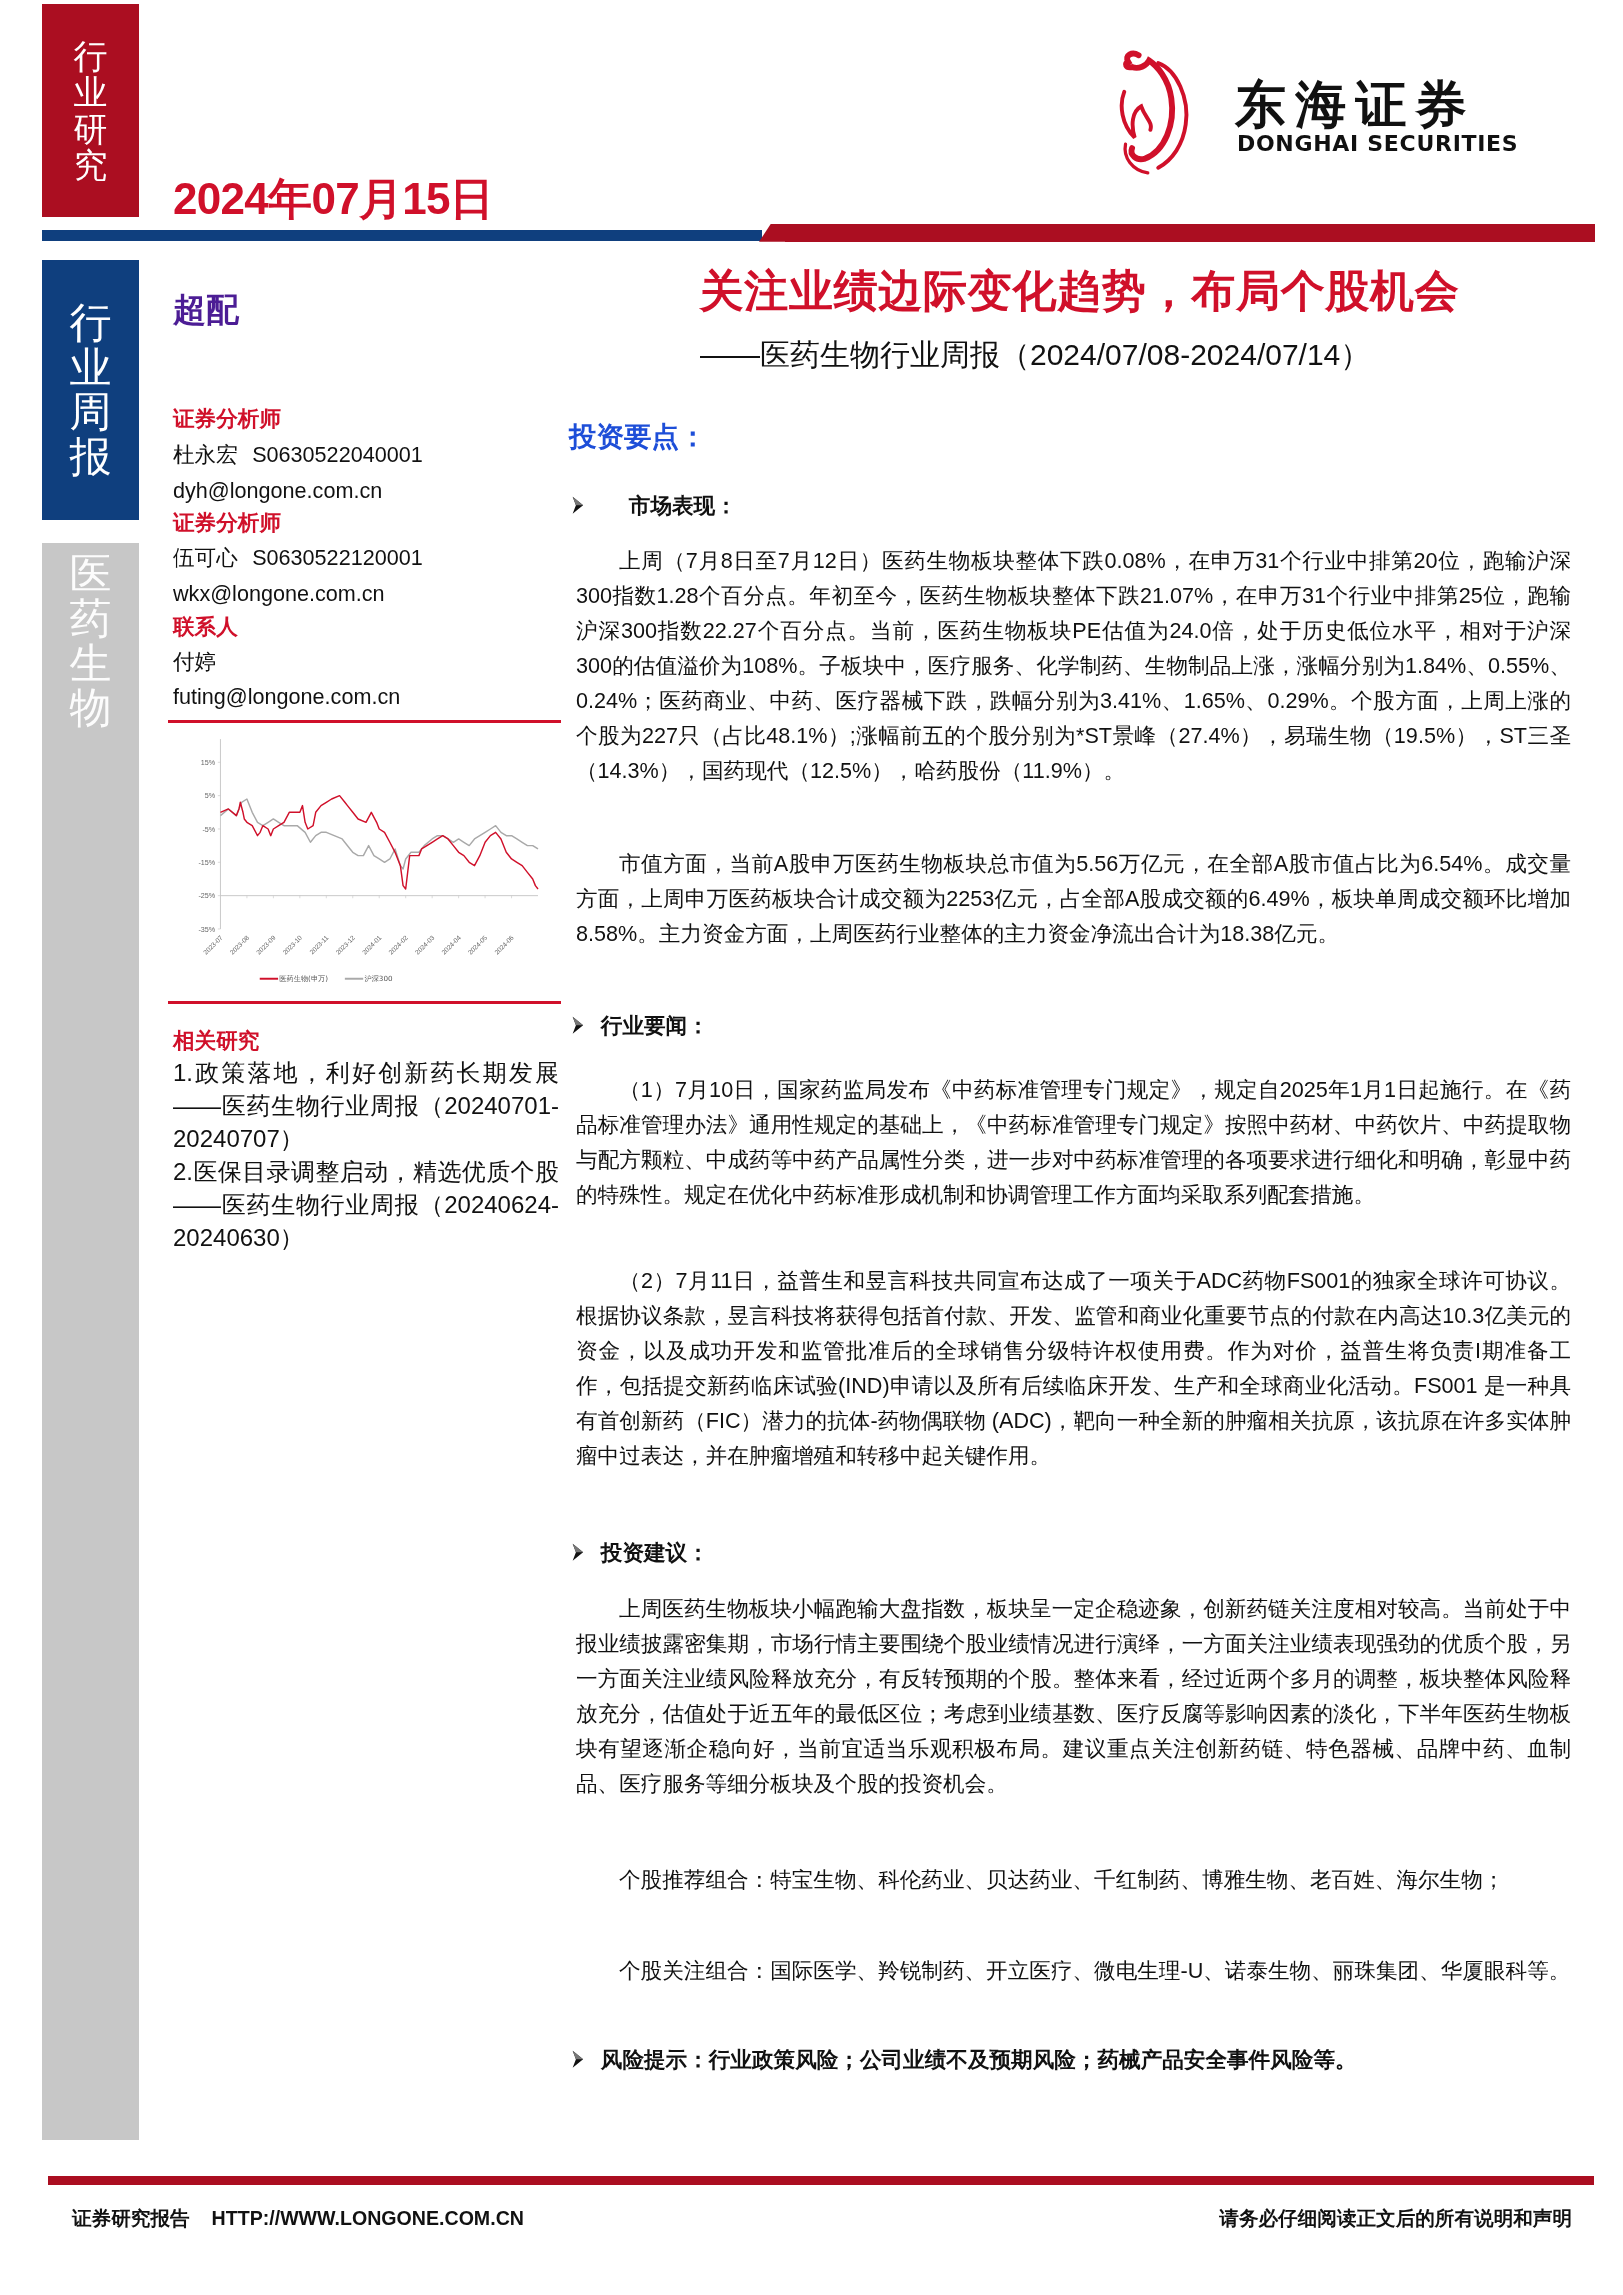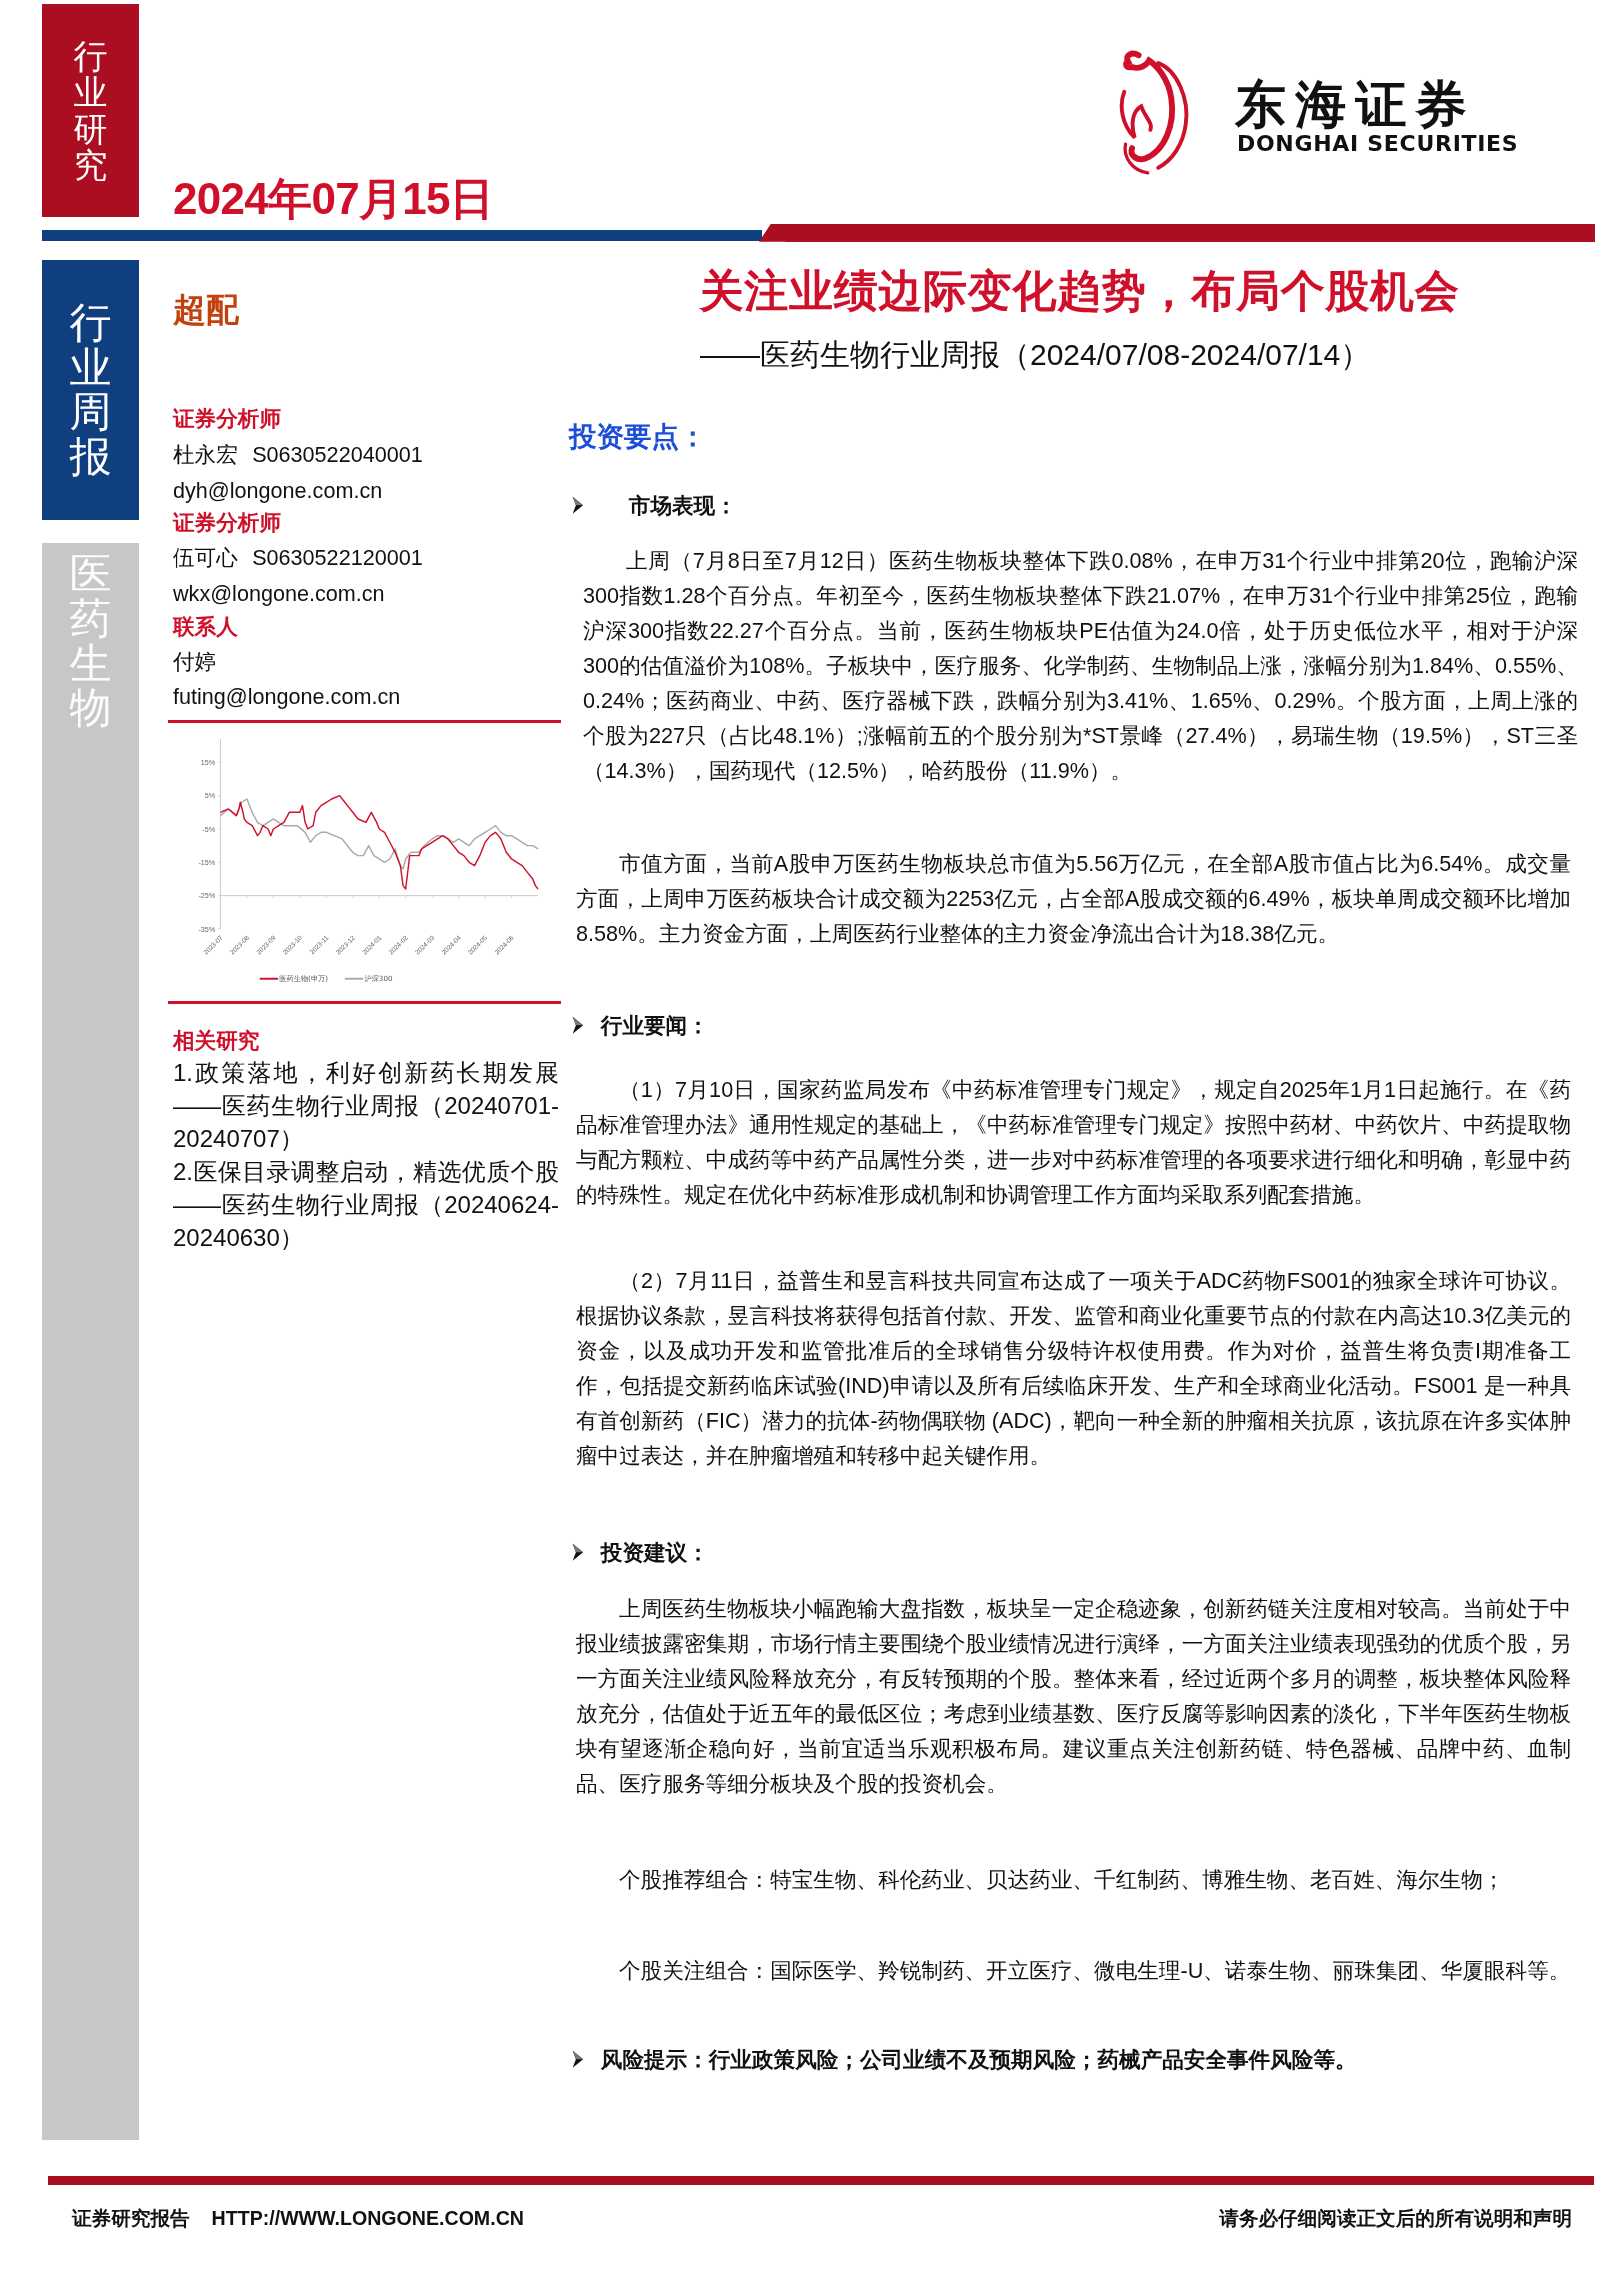--- a/index.html
+++ b/index.html
@@ -23,21 +23,21 @@
   #logo-cn { position: absolute; left: 116px; top: 25px; font-size: 51px; font-weight: bold; letter-spacing: 9.2px; color: #111; font-family: "DejaVu Serif", serif; }
   #logo-en { position: absolute; left: 118px; top: 85px; font-size: 22px; font-weight: bold; color: #111; letter-spacing: 0.7px; font-family: "DejaVu Sans", sans-serif; }
 
   
   #bar-blue { position: absolute; left: 42px; top: 230px; width: 720px; height: 11px; background: #0f3f7e; }
   #bar-red { position: absolute; left: 785px; top: 224px; width: 810px; height: 17.7px; background: #ab0e21; }
   #bar-join { position: absolute; left: 759px; top: 224px; width: 39px; height: 17.7px; background: #ab0e21; clip-path: polygon(30% 0, 100% 0, 100% 100%, 0 100%); }
 
   
   .lc { position: absolute; left: 173px; }
-  #rating { top: 288px; font-size: 33px; font-weight: bold; color: #c2410c; }
+  #rating { top: 288px; font-size: 33px; font-weight: bold; color: #4c1d95; }
   .red-label { font-size: 21.6px; font-weight: bold; color: #d0102a; }
   .info { font-size: 21.6px; color: #111; }
   #analyst-label-1 { top: 404px; }
   #analyst-1-name { top: 440px; }
   #analyst-1-email { top: 478px; }
   #analyst-label-2 { top: 508px; }
   #analyst-2-name { top: 543px; }
   #analyst-2-email { top: 581px; }
   #contact-label { top: 612px; }
   #contact-name { top: 647px; }
@@ -60,21 +60,21 @@
   #invest-heading { position: absolute; left: 569px; top: 419px; font-size: 27.5px; font-weight: bold; color: #1d4ed8; }
 
   .sec { position: absolute; left: 572px; display: flex; align-items: center; font-size: 21.6px; font-weight: bold; color: #111; }
   .sec .arrow { width: 11.8px; height: 18.3px; margin-right: 17px; display: inline-block; }
   #sec-market { top: 491px; gap: 28px; }
   #sec-news { top: 1011px; }
   #sec-advice { top: 1538px; }
   #sec-risk { top: 2045px; }
 
   .para { position: absolute; left: 576px; width: 995px; font-size: 21.6px; line-height: 35px; color: #111; text-indent: 43px; text-align: justify; }
-  #p-market-1 { top: 543px; margin-left: 7px; }
+  #p-market-1 { top: 543px; }
   #p-market-2 { top: 846px; }
   #p-news-1 { top: 1072px; }
   #p-news-2 { top: 1263px; }
   #p-advice-1 { top: 1591px; }
   #p-advice-2 { top: 1862px; }
   #p-advice-3 { top: 1953px; }
 
   
   #footer-bar { position: absolute; left: 48px; top: 2176px; width: 1546px; height: 9.2px; background: #ab0e21; }
   #footer-left { position: absolute; left: 72px; top: 2205px; font-size: 19.6px; font-weight: bold; color: #111; }

